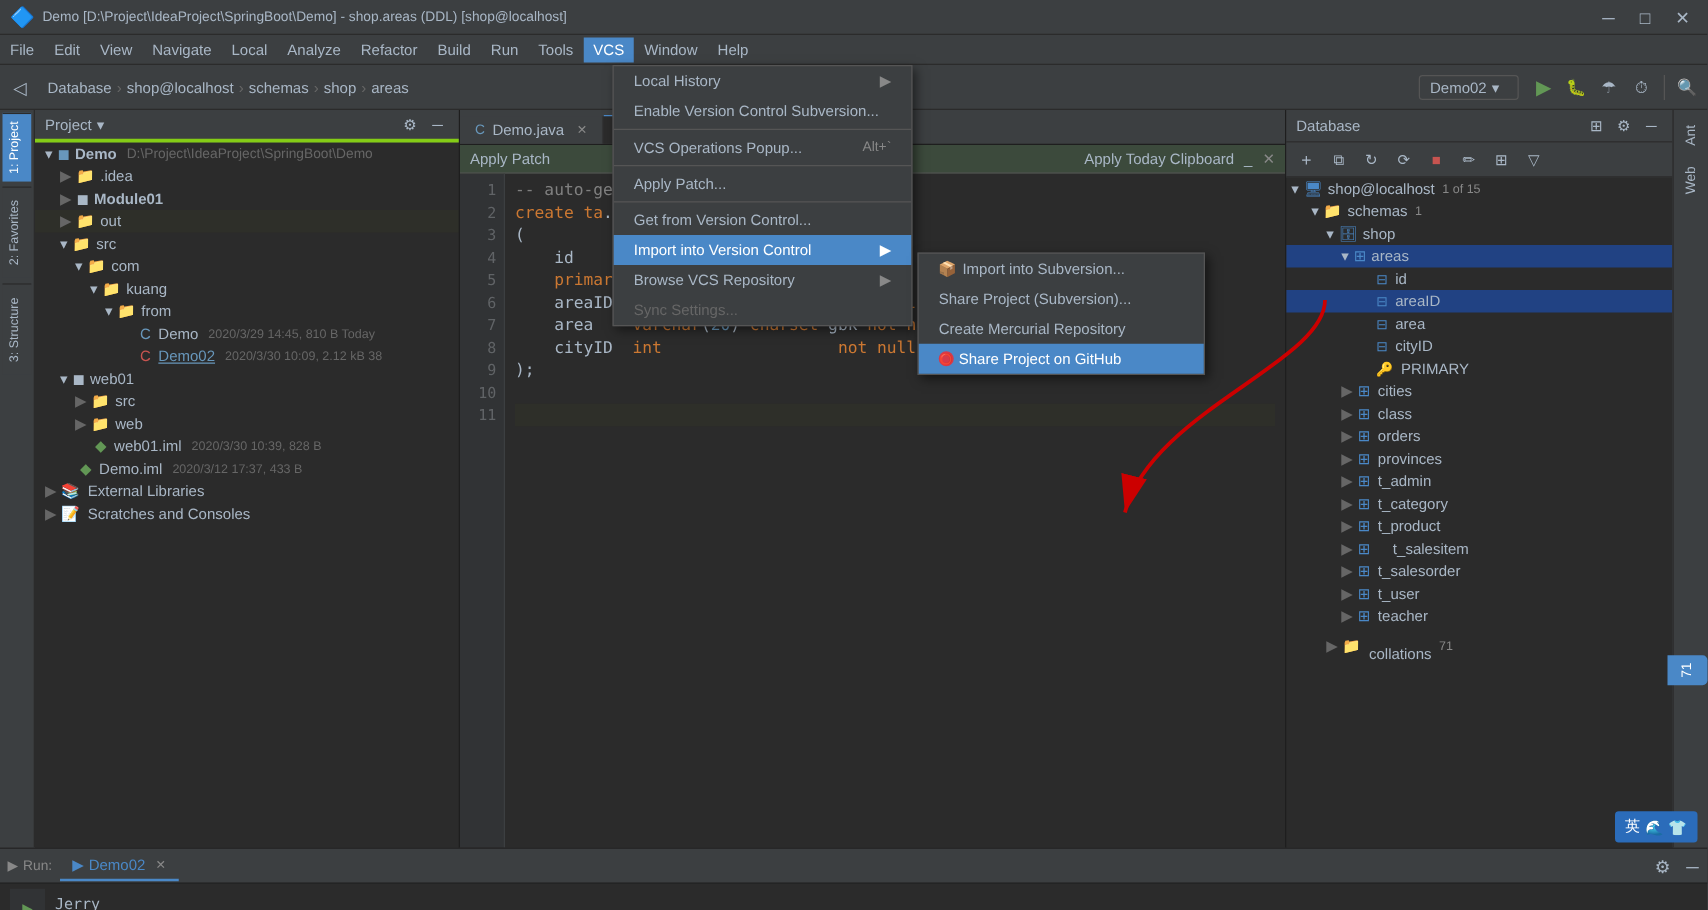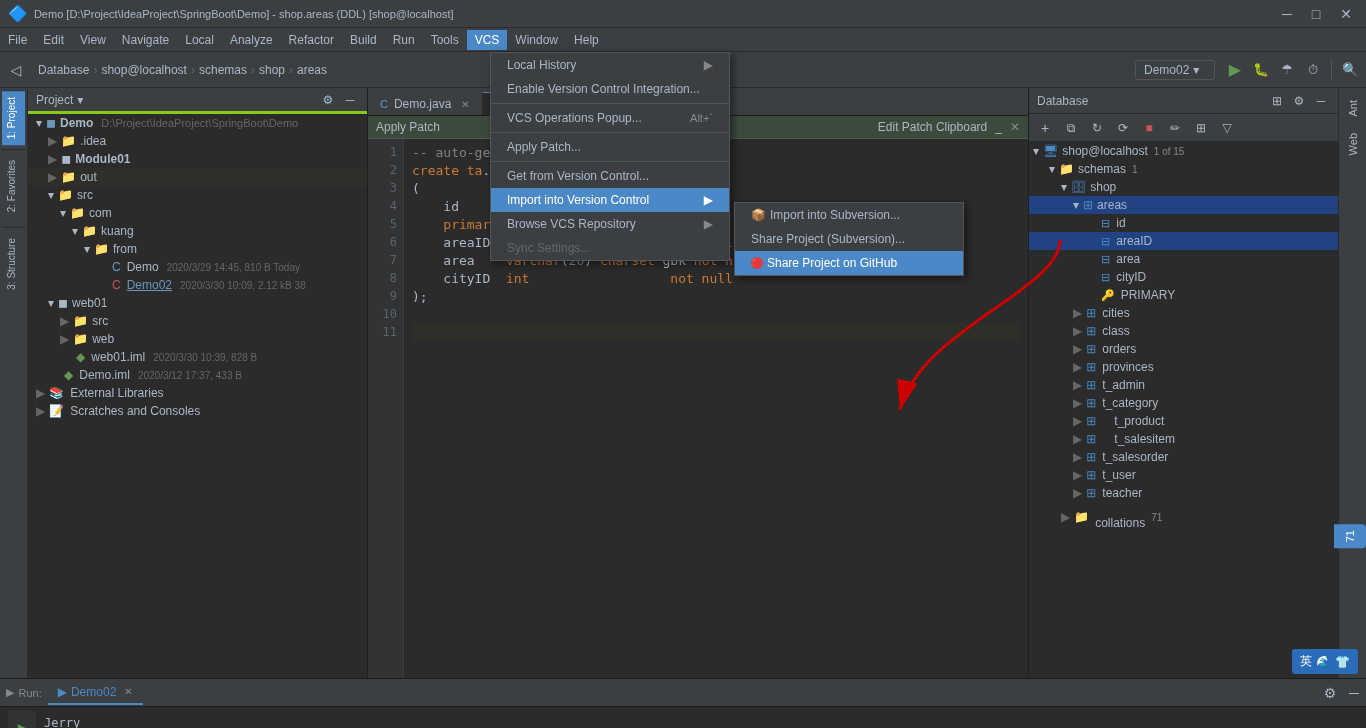--- a/index.html
+++ b/index.html
@@ -308,21 +308,21 @@
       <div class="tab active">
         <span style="color:#4a88c7;font-size:11px;">⊞</span>
         <span>areas (DDL) [shop@localhost]</span>
         <span class="tab-close-x">✕</span>
       </div>
     </div>
 
     <div style="background:#3c4a3c; border-bottom:1px solid #555; padding:4px 8px; display:flex; align-items:center; justify-content:space-between; font-size:12px;">
       <span style="color:#a9b7c6;">Apply Patch</span>
       <div style="display:flex; gap:8px; align-items:center;">
-        <span style="color:#a9b7c6;">Edit Patch Clipboard</span>
+        <span style="color:#a9b7c6;">Apply Today Clipboard</span>
         <span style="color:#a9b7c6;">_</span>
         <span style="color:#888;cursor:pointer;">✕</span>
       </div>
     </div>
 
     <div id="editor-content">
 
       <div id="line-numbers">
         <div class="line-num">1</div>
         <div class="line-num">2</div>
@@ -461,21 +461,21 @@
       <div class="db-item">
         <span style="padding-left:36px;"></span>
         <span style="color:#666;">▶</span>
         <span style="color:#4a88c7;">⊞</span>
         <span style="margin-left:2px;">t_category</span>
       </div>
       <div class="db-item">
         <span style="padding-left:36px;"></span>
         <span style="color:#666;">▶</span>
         <span style="color:#4a88c7;">⊞</span>
-        <span style="margin-left:14px;">t_product</span>
+        <span style="margin-left:2px;">t_product</span>
       </div>
       <div class="db-item">
         <span style="padding-left:36px;"></span>
         <span style="color:#666;">▶</span>
         <span style="color:#4a88c7;">⊞</span>
         <span style="margin-left:14px;">t_salesitem</span>
       </div>
       <div class="db-item">
         <span style="padding-left:36px;"></span>
         <span style="color:#666;">▶</span>
@@ -539,21 +539,21 @@
     </div>
   </div>
 </div>
 
 <div id="vcs-menu">
   <div class="vcs-menu-item">
     <span>Local History</span>
     <span class="arrow">▶</span>
   </div>
   <div class="vcs-menu-item">
-    <span>Enable Version Control Integration...</span>
+    <span>Enable Version Control Subversion...</span>
   </div>
   <div class="vcs-menu-sep"></div>
   <div class="vcs-menu-item">
     <span>VCS Operations Popup...</span>
     <span class="shortcut">Alt+`</span>
   </div>
   <div class="vcs-menu-sep"></div>
   <div class="vcs-menu-item">
     <span>Apply Patch...</span>
   </div>
@@ -574,20 +574,23 @@
   </div>
 </div>
 
 <div id="vcs-submenu" style="top: 202px;">
   <div class="sub-item">
     <span style="margin-right:4px;">📦</span>
     <span>Import into Subversion...</span>
   </div>
   <div class="sub-item">
     <span>Share Project (Subversion)...</span>
+  </div>
+  <div class="sub-item">
+    <span>Create Mercurial Repository</span>
   </div>
   <div class="sub-item highlighted" style="background:#4a88c7; color:white;">
     <span style="margin-right:4px; background:#d73a49; border-radius:50%; width:12px; height:12px; display:inline-block; text-align:center; line-height:12px; font-size:9px; color:white;">⭕</span>
     <span>Share Project on GitHub</span>
   </div>
 </div>
 
 <svg id="red-arrow" style="position:absolute; top:230px; left:820px; width:280px; height:200px; pointer-events:none; z-index:2000;">
   <defs>
     <marker id="arrowhead" markerWidth="10" markerHeight="7" refX="10" refY="3.5" orient="auto">

